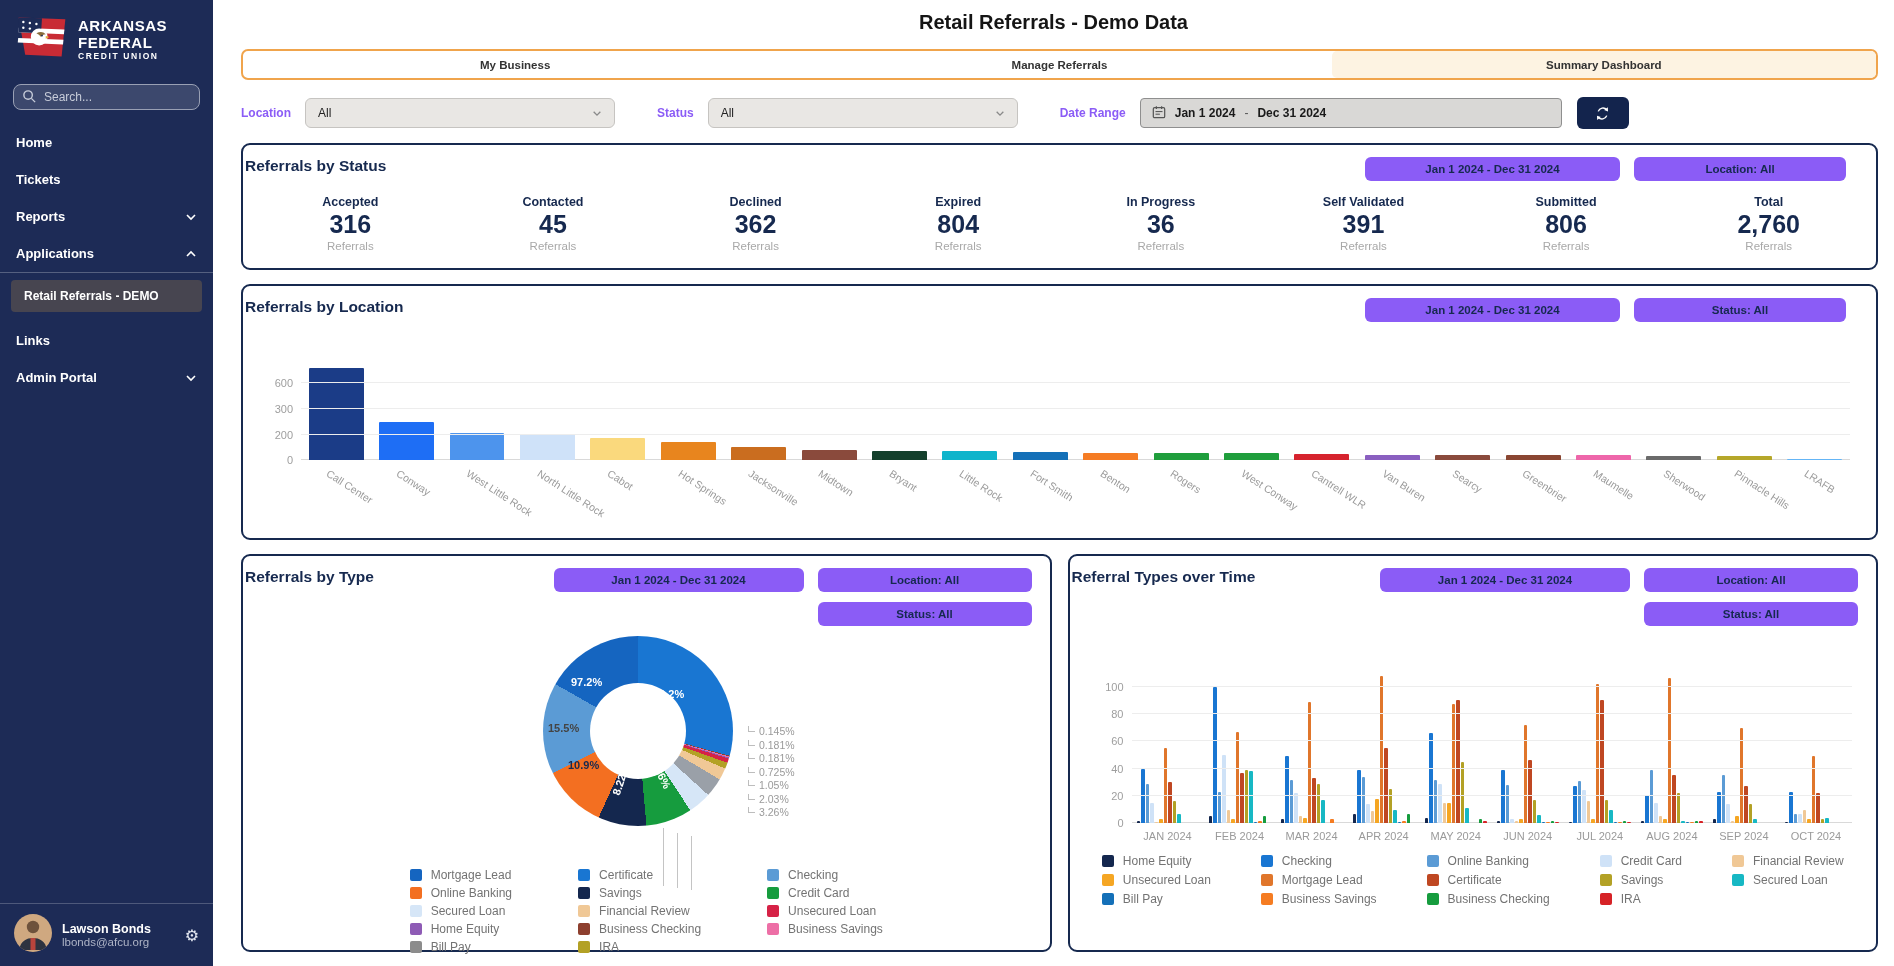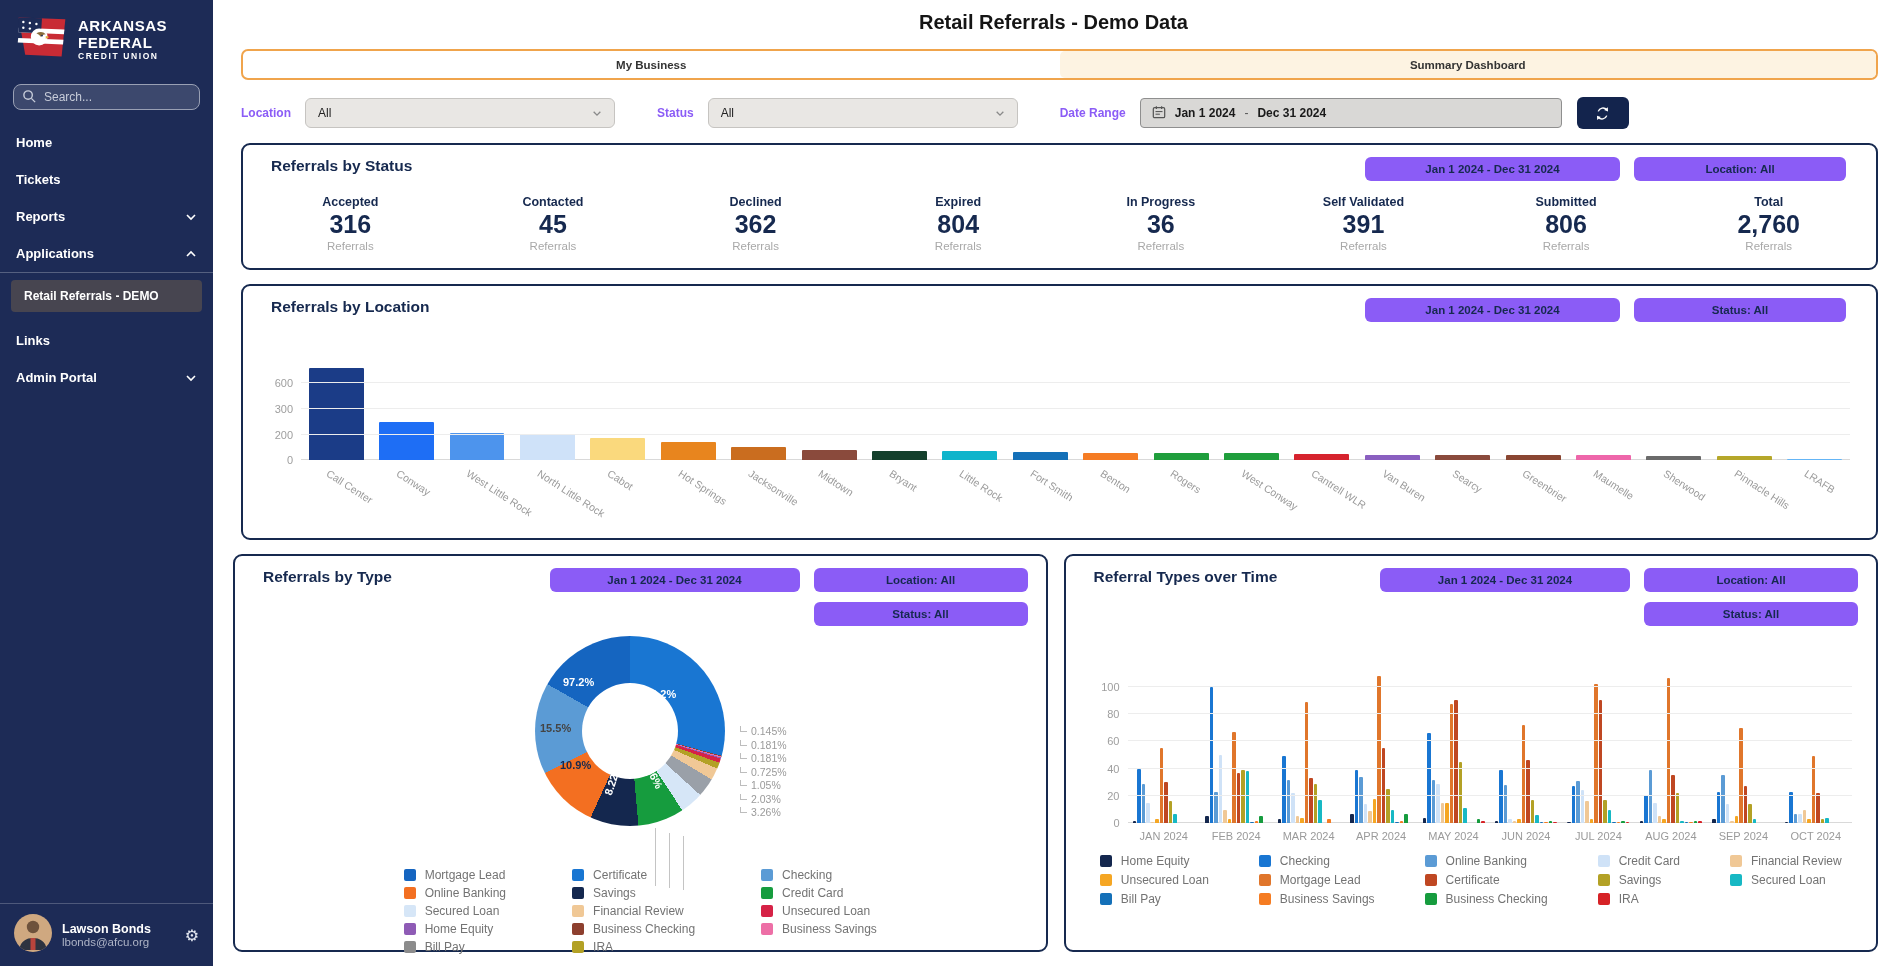--- a/index.html
+++ b/index.html
@@ -31,21 +31,21 @@
   .tab.active { background:#fdf3e2; border-radius:5px; }
 
   .filters { display:flex; align-items:center; margin:17px 16px 0 28px; }
   .f-label { font-size:12px; font-weight:bold; color:#8b5cf6; margin-right:14px; white-space:nowrap; }
   .select { width:310px; height:30px; background:#e9e7e4; border:1px solid #c6c4c1; border-radius:6px; display:flex; align-items:center; justify-content:space-between; padding:0 12px; font-size:12px; color:#222; margin-right:42px; cursor:pointer; }
   .date-input { width:422px; height:30px; background:#d9d8d6; border:1px solid #8f8f8f; border-radius:4px; display:flex; align-items:center; gap:9px; padding:0 11px; font-size:12px; font-weight:bold; color:#1a1a1a; margin-right:15px; cursor:pointer; }
   .date-sep { color:#555; font-weight:normal; }
   .refresh-btn { width:52px; height:32px; background:#13244d; border:none; border-radius:6px; display:flex; align-items:center; justify-content:center; cursor:pointer; }
 
   .card { border:2px solid #16294f; border-radius:9px; background:#fff; margin:14px 16px 0 28px; }
-  .card-head { display:flex; align-items:flex-start; padding:12px 14px 0 28px;justify-content:space-between; }
+  .card-head { display:flex; align-items:flex-start; padding:12px 14px 0 2px;justify-content:space-between; }
   .card-title { font-size:15.5px; font-weight:bold; color:#16294f; }
   .badges { margin-left:auto; display:flex; gap:14px; margin-right:16px; }
   .badge { background:#8b5cf6; color:#16294f; font-weight:bold; font-size:11.5px; height:24px; border-radius:6px; display:flex; align-items:center; justify-content:center; }
   .badge.w-date { width:255px; } .badge.w-filter { width:212px; }
   .badge-grid { margin-left:auto; margin-right:4px; display:grid; grid-template-columns:250px 214px; gap:10px 14px; }
   .badge-grid .badge { width:auto; }
 
   
   .stats { display:flex; padding:14px 6px 16px 6px; }
   .stat { flex:1; text-align:center; }
@@ -57,21 +57,21 @@
   .loc-chart { position:relative; height:96px; margin:42px 26px 78px 58px; }
   .gridline { position:absolute; left:0; right:0; height:1px; background:#ededed; }
   .baseline { position:absolute; left:0; right:0; bottom:0; height:1px; background:#d9d9d9; }
   .loc-ytick { position:absolute; left:-40px; width:32px; text-align:right; font-size:11px; color:#9e9e9e; }
   .loc-bars { position:absolute; inset:0; display:flex; }
   .loc-slot { flex:1; position:relative; display:flex; align-items:flex-end; justify-content:center; }
   .loc-bar { width:78%; border-radius:1px 1px 0 0; }
   .loc-label { position:absolute; top:calc(100% + 7px); left:42%; transform:rotate(33deg); transform-origin:0 0; font-size:10.5px; color:#9a9a9a; white-space:nowrap; }
 
   
-  .bottom { display:flex; gap:16px; margin:14px 16px 0 20px; }
+  .bottom { display:flex; gap:16px; margin:14px 16px 0 28px; }
   .half { flex:1; margin:0; height:398px; }
 
   
   .donut-wrap { position:relative; height:232px; margin-top:2px; }
   .donut { position:absolute; left:300px; top:8px; width:190px; height:190px; border-radius:50%; }
   .donut-hole { position:absolute; left:347px; top:55px; width:96px; height:96px; background:#fff; border-radius:50%; }
   .donut-lab { position:absolute; font-size:11px; font-weight:bold; white-space:nowrap; }
   .donut-smalls { position:absolute; left:505px; top:96px; }
   .d-small { height:13.5px; display:flex; align-items:center; font-size:10.5px; color:#9a9a9a; }
   .d-small::before { content:""; width:6px; height:5px; border-left:1px solid #bdbdbd; border-bottom:1px solid #bdbdbd; margin-right:4px; margin-top:-4px; }
@@ -185,20 +185,21 @@
     </div>
     <span class="gear">⚙</span>
   </div>
 </aside>
 
 <div class="main">
   <div class="page-title">Retail Referrals - Demo Data</div>
 
   <div class="tabs">
     <div class="tab">My Business</div>
+    <div class="tab">Manage Referrals</div>
     <div class="tab active">Summary Dashboard</div>
   </div>
 
   <div class="filters">
     <span class="f-label">Location</span>
     <div class="select">
       <span>All</span>
       <span><svg width="10" height="7" viewBox="0 0 12 8">
             <path d="M2 2l4 4 4-4" fill="none" stroke="#8a8a8a" stroke-width="1.6"></path>
           </svg></span>

